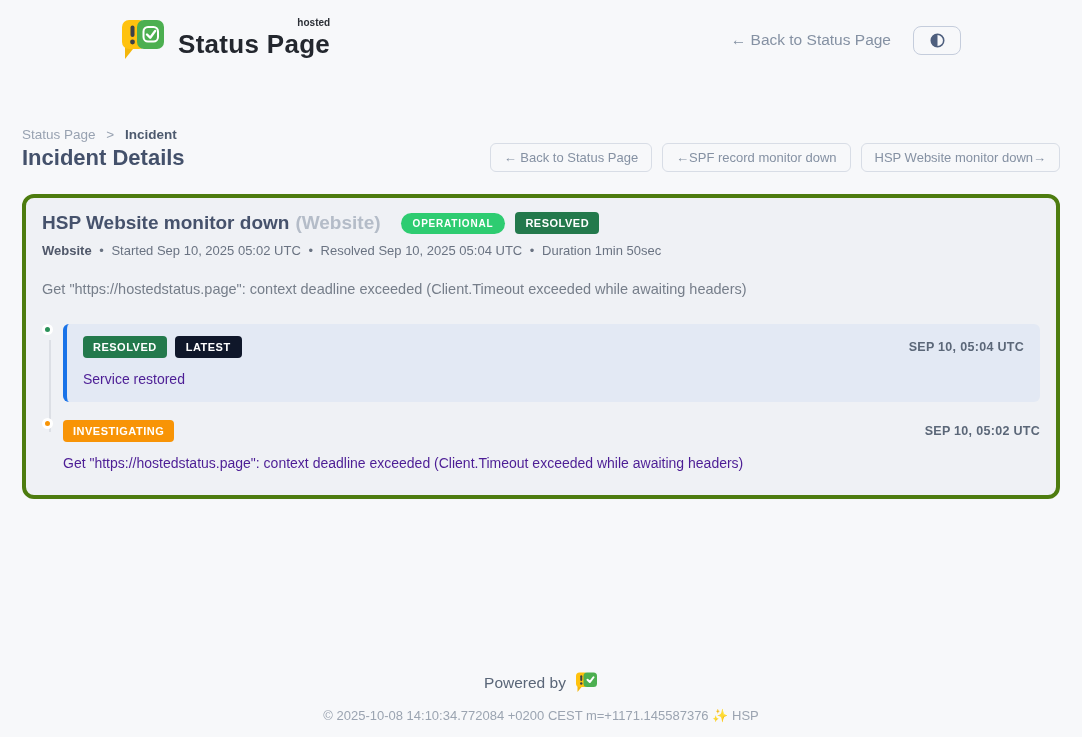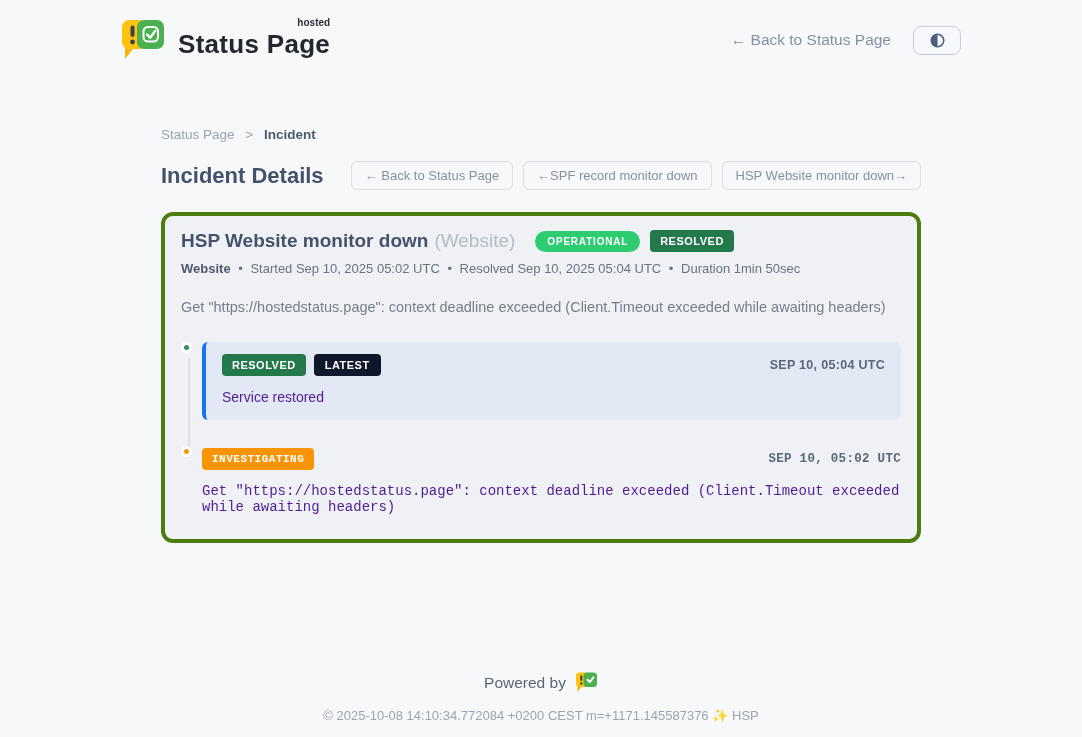--- a/index.html
+++ b/index.html
@@ -55,28 +55,28 @@
     border: 1px solid #c5cddc;
     border-radius: 8px;
     background: #f7f8fa;
     display: flex;
     align-items: center;
     justify-content: center;
     cursor: pointer;
   }
 
   
-  main { width: 760px; margin: 47px auto 0; }
+  main { width: 1038px; margin: 47px auto 0; }
   .breadcrumb { font-size: 13.5px; color: #98a2b1; }
   .breadcrumb a { color: #98a2b1; text-decoration: none; cursor: pointer; }
   .breadcrumb .sep { margin: 0 7px; }
   .breadcrumb .current { color: #4d5a6e; font-weight: 700; }
 
   .title-row {
-    margin-top: 19px;
+    margin-top: 1px;
     display: flex;
     align-items: center;
     justify-content: space-between;
   }
   .title-row h1 { font-size: 22px; font-weight: 700; color: #44516b; }
   .nav-buttons { display: flex; gap: 10px; }
   .nav-buttons button {
     font-family: "Liberation Sans", sans-serif;
     font-size: 13px;
     color: #8591a3;
@@ -92,21 +92,21 @@
     margin-top: 22px;
     background: #eff1f5;
     border: 4px solid #4d7c0f;
     border-radius: 12px;
     padding: 14px 16px 24px;
   }
   .card-title-row { display: flex; align-items: center; flex-wrap: wrap; }
   .card-title-row h2 { font-size: 19px; font-weight: 700; color: #46526c; }
   .card-component {
     font-size: 19px;
-    font-weight: 400;
+    font-weight: 700;
     color: #b4bcc8;
     margin-left: 6px;
   }
   .badge {
     display: inline-block;
     color: #fff;
     font-weight: 700;
     white-space: nowrap;
   }
   .badge-operational {
@@ -150,21 +150,21 @@
   .timeline { margin-top: 27px; position: relative; }
   .timeline-line {
     position: absolute;
     left: 7px;
     top: 16px;
     height: 92px;
     width: 2px;
     background: #dcdfe5;
   }
   .timeline-item { display: flex; align-items: flex-start; gap: 10px; }
-  .timeline-item + .timeline-item { margin-top: 26px; font-family: Liberation Mono, monospace; }
+  .timeline-item + .timeline-item { margin-top: 16px; }
   .timeline-dot {
     position: relative;
     z-index: 1;
     width: 11px;
     height: 11px;
     border-radius: 50%;
     border: 3px solid #ffffff;
     flex: 0 0 auto;
   }
   .dot-green { background: #2a9158; }

